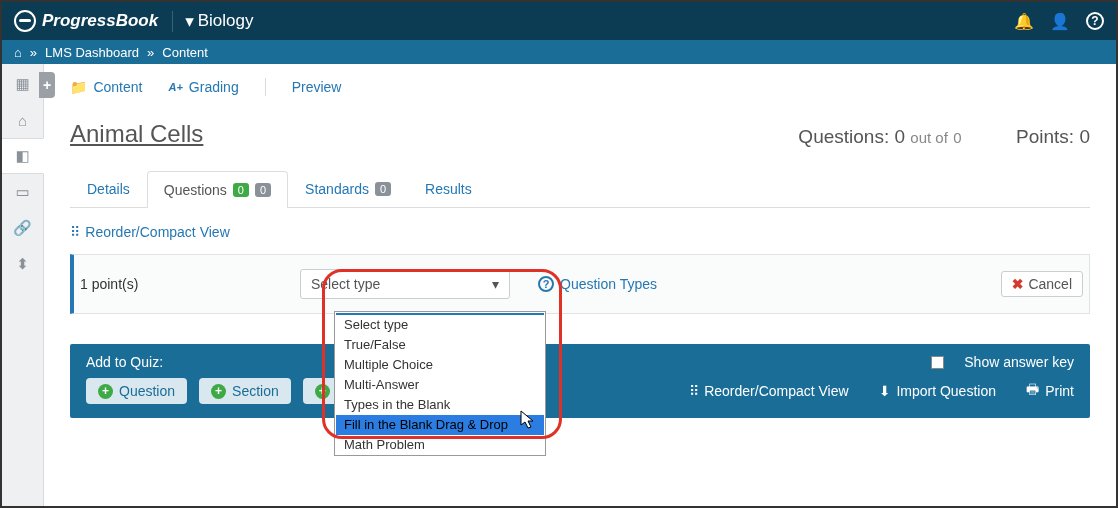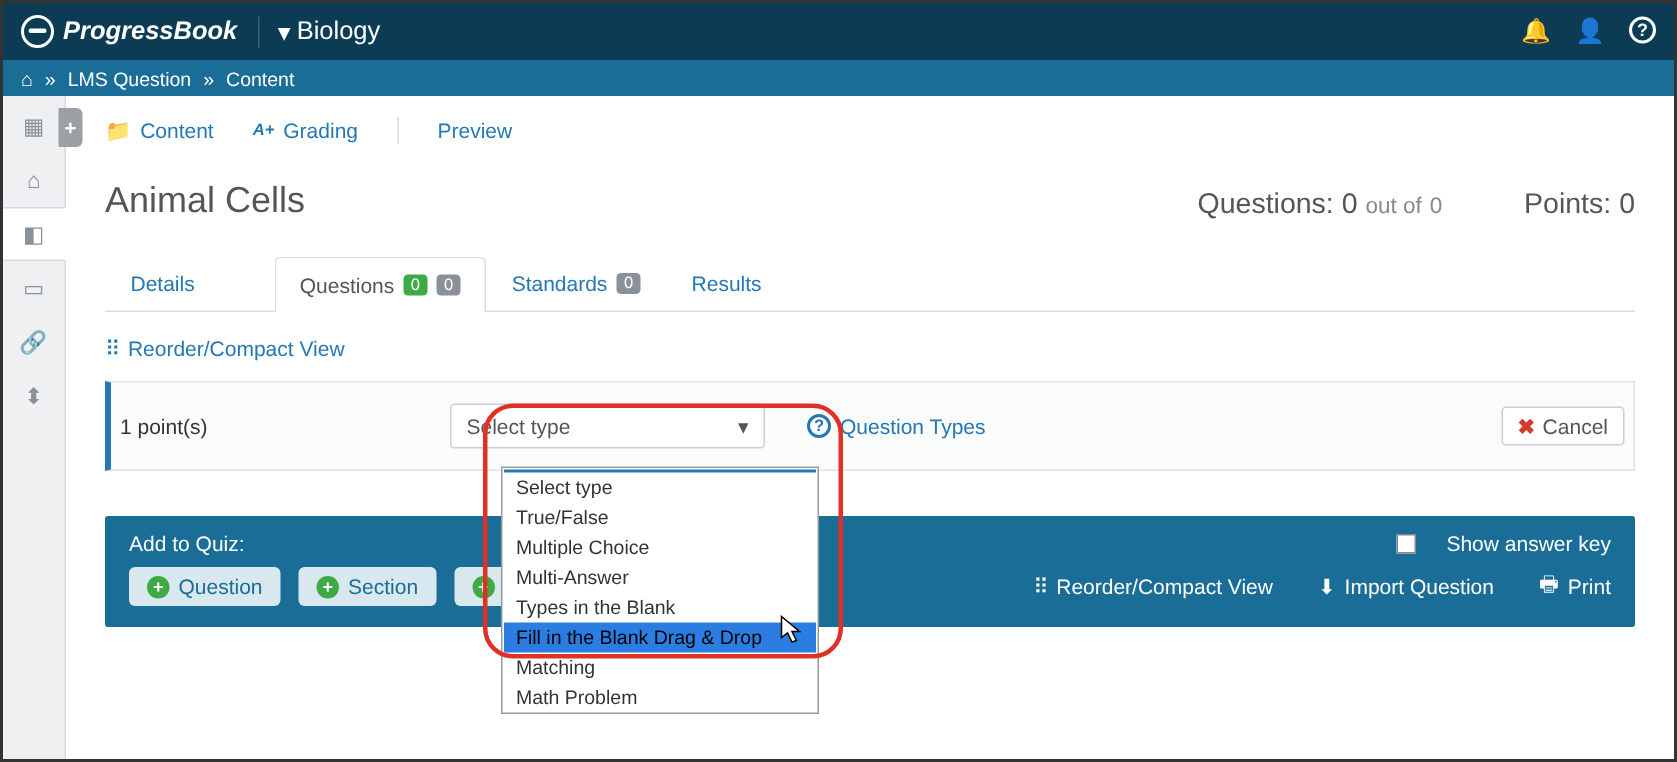--- a/index.html
+++ b/index.html
@@ -81,36 +81,35 @@
   .subnav {
     display:flex; align-items:center; gap: 26px; font-size:14px; padding: 4px 0 10px 0;
   }
   .subnav a { color:#2578b4; text-decoration:none; display:flex; align-items:center; gap:6px; }
   .subnav .divider { width:1px; height:18px; background:#d7dbde; }
   .grading-a { font-weight:bold; font-style:italic; color:#2578b4; font-size:11px; }
   .header-row {
     display:flex; justify-content:space-between; align-items:flex-end;
     margin-top: 14px;
   }
-  .page-title { font-size:24px; color:#555; font-weight:400; }
+  .page-title { font-size:24px; color:#555; font-weight:400;text-decoration:underline; }
   .meta { font-size:19px; color:#555; }
   .meta .small { font-size:15px; color:#888; }
   .meta-gap { display:inline-block; width:44px; }
   
   .tabs {
     margin-top: 22px; border-bottom:1px solid #ddd; display:flex; align-items:flex-end;
   }
   .tab {
     padding: 10px 16px; color:#2578b4; cursor:pointer; border:1px solid transparent; border-bottom:none;
     display:flex; align-items:center; gap:6px;
   }
   .tab.active {
     color:#555; border-color:#ddd; background:#fff; border-radius:4px 4px 0 0;
     margin-bottom:-1px;
-    margin-left:36px;
   }
   .badge {
     display:inline-block; min-width:16px; padding:1px 5px; border-radius:3px; font-size:11px; color:#fff; text-align:center;
   }
   .badge.green { background:#3eaa46; }
   .badge.gray { background:#8a9199; }
   
   .reorder-link { margin-top: 16px; color:#2578b4; display:flex; align-items:center; gap:6px; cursor:pointer; }
   
   .qrow {
@@ -207,21 +206,21 @@
     <span>👤</span>
     <span style="font-weight:bold; border:2px solid #fff; border-radius:50%; width:18px; height:18px; display:inline-flex; align-items:center; justify-content:center; font-size:12px;">?</span>
   </div>
 </div>
 
 <div class="breadcrumb">
   <a href="#">
     <span>⌂</span>
   </a>
   <span>»</span>
-  <a href="#">LMS Question</a>
+  <a href="#">LMS Dashboard</a>
   <span>»</span>
   <span>Content</span>
 </div>
 
 <div class="main-wrap">
 
   <div class="leftrail">
     <div class="add-tab">+</div>
     <div class="rail-item">
         <span>▦</span>
@@ -349,21 +348,20 @@
     </div>
 
     <div class="dropdown" id="dropdown" style="left:290px; top:247px;">
       <div class="dropdown-inner" id="dropdown-inner">
           <div class="opt">Select type</div>
           <div class="opt">True/False</div>
           <div class="opt">Multiple Choice</div>
           <div class="opt">Multi-Answer</div>
           <div class="opt">Types in the Blank</div>
           <div class="opt hl">Fill in the Blank Drag &amp; Drop</div>
-          <div class="opt">Matching</div>
           <div class="opt">Math Problem</div>
         </div>
     </div>
 
     <div class="callout" style="left:278px; top:205px; width:240px; height:170px;"></div>
 
     <svg class="cursor" style="left:476px; top:346px;" width="16" height="20" viewBox="0 0 16 20">
       <path d="M1 1 L1 15 L5 12 L8 18 L11 17 L8 11 L13 11 Z" fill="#fff" stroke="#000" stroke-width="1"></path>
     </svg>
 

